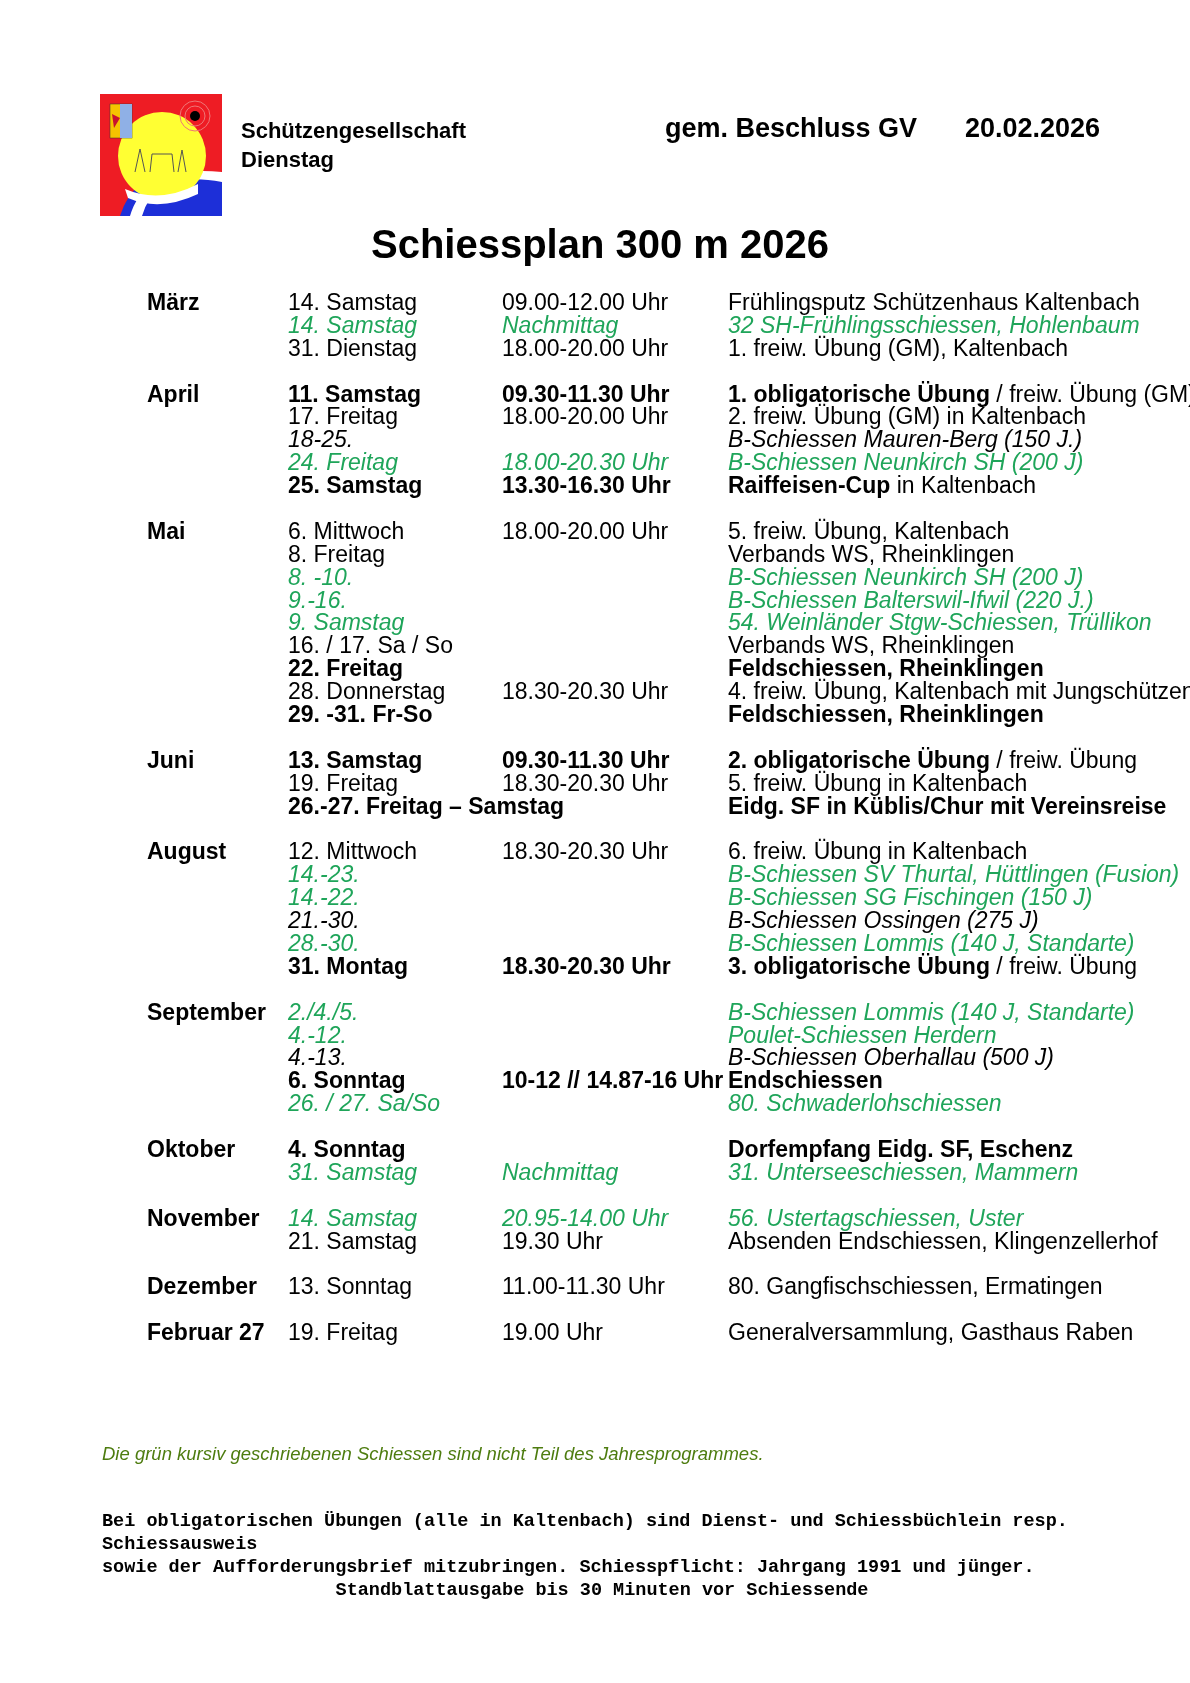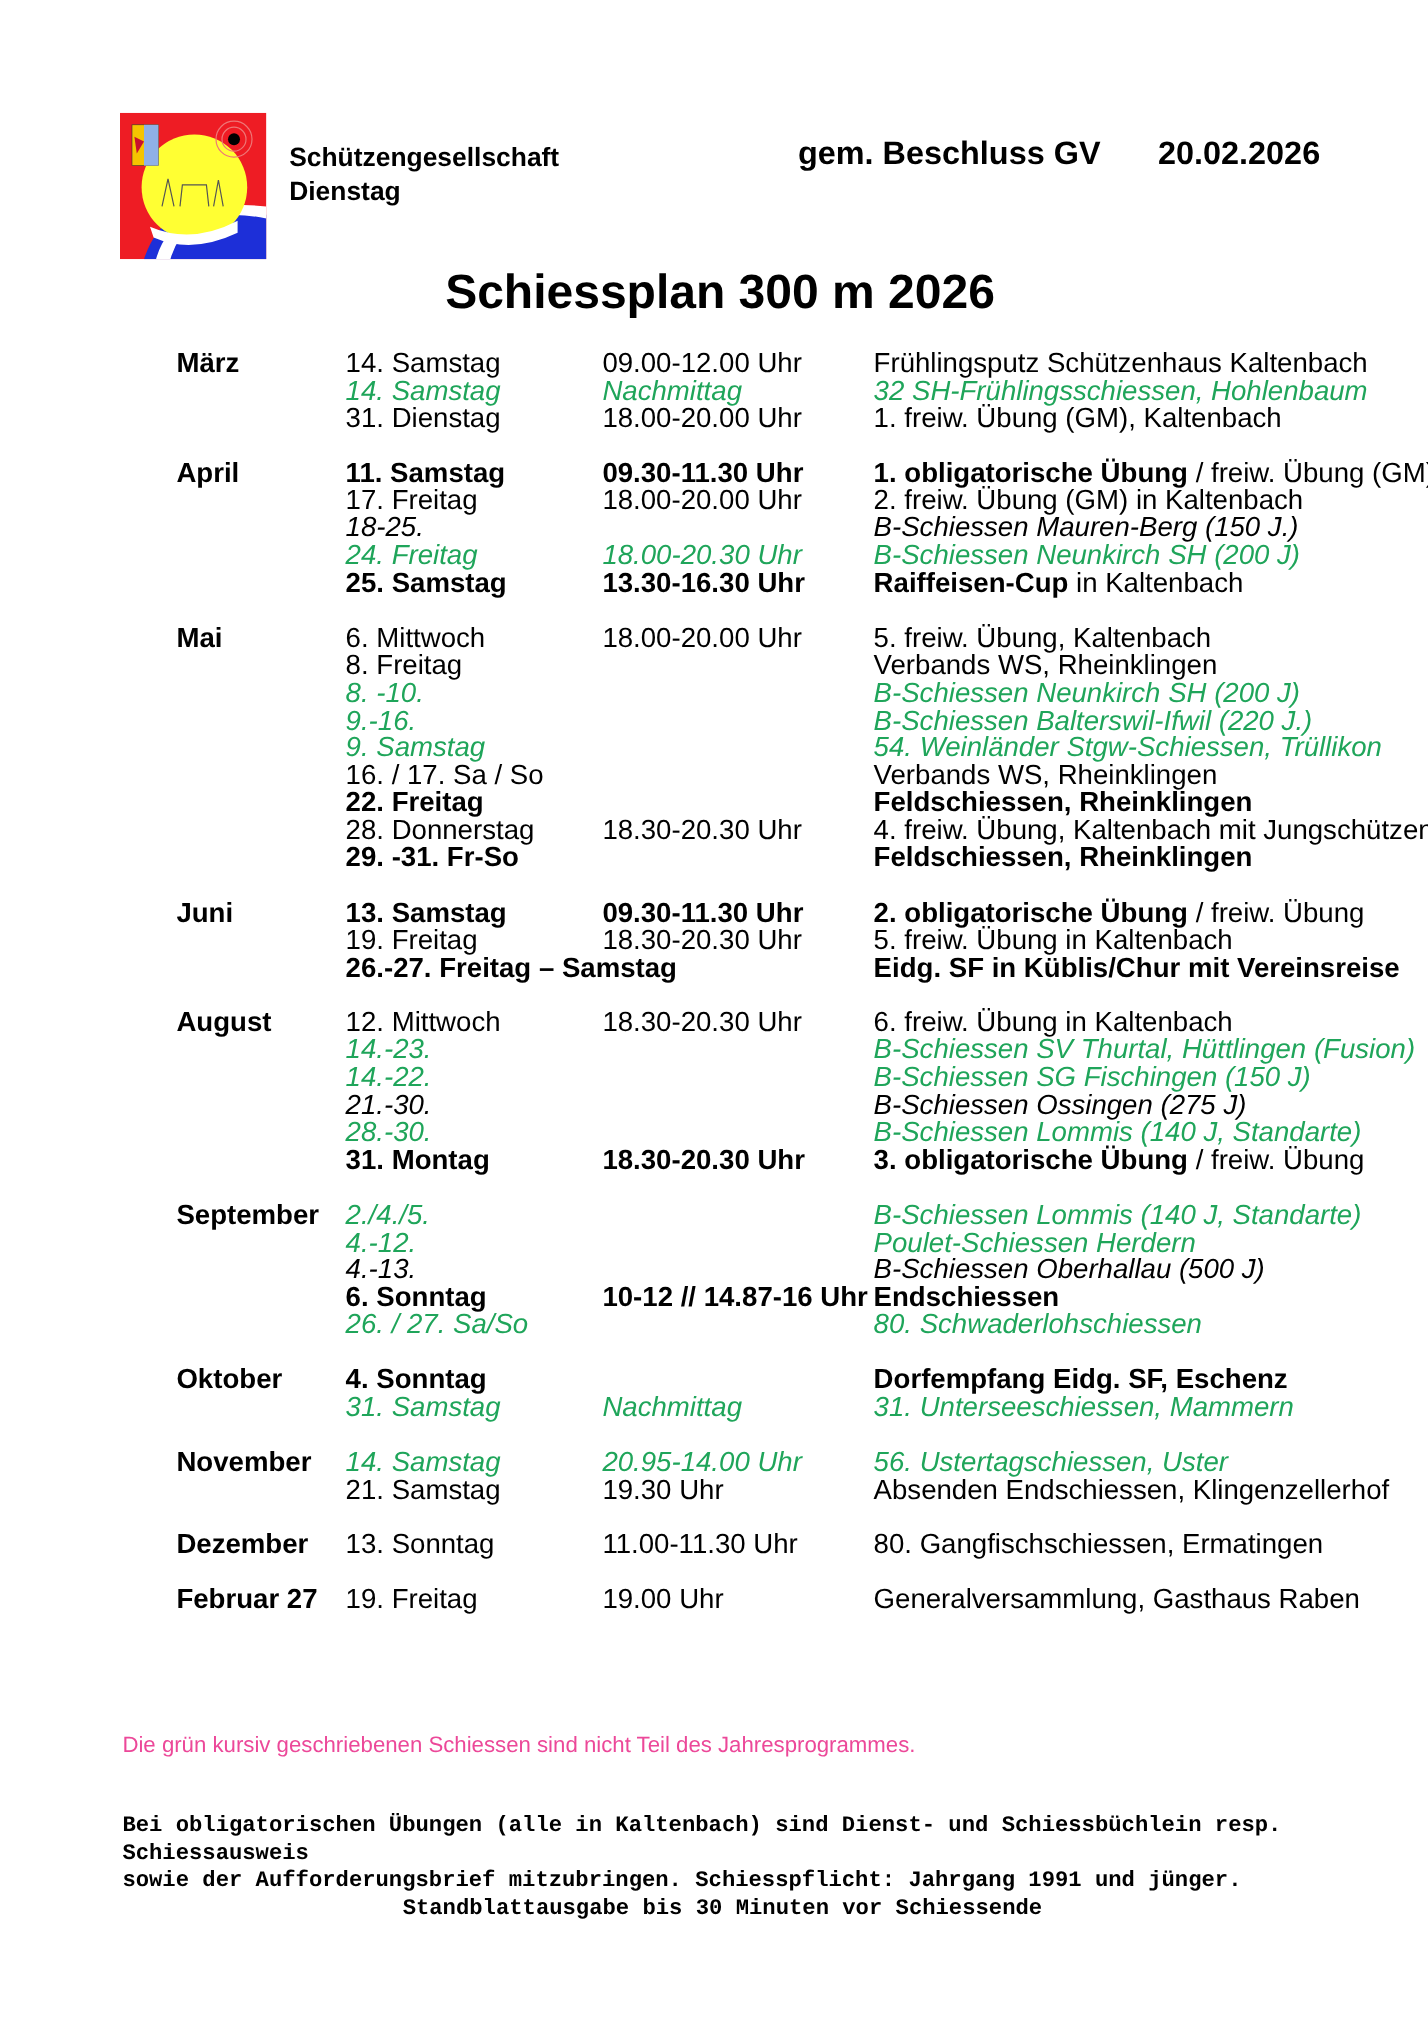--- a/index.html
+++ b/index.html
@@ -13,21 +13,21 @@
   .schedule { position:absolute; left:102px; top:291px; width:1000px; }
   .month { margin-bottom:22.9px; }
   .row { position:relative; height:22.9px; font-size:23px; line-height:22.9px; white-space:nowrap;margin-left:45px; }
   .c-month { position:absolute; left:0; font-weight:bold; }
   .c-date { position:absolute; left:141px; }
   .c-time { position:absolute; left:355px; }
   .c-event { position:absolute; left:581px; }
   .b { font-weight:bold; }
   .i { font-style:italic; }
   .g { color:#1fa55a; font-style:italic; }
-  .note { position:absolute; left:102px; top:1443px; font-size:18.5px; color:#ec4899; }
+  .note { position:absolute; left:102px; top:1443px; font-size:18.5px; color:#4d7c0f; font-style:italic; }
   .footer { position:absolute; left:102px; top:1510px; width:1000px; font-size:18.5px; font-weight:bold; line-height:23px;font-family:Liberation Mono, monospace; }
   .footer .center { text-align:center; }
 </style>
 </head>
 <body>
 
 <div class="logo">
   <svg width="122" height="122" viewBox="0 0 122 122">
     <rect x="0" y="0" width="122" height="122" fill="#ee1c24"></rect>
     <path d="M20 122 Q 40 60 122 85 L122 122 Z" fill="#1d2fd8"></path>

